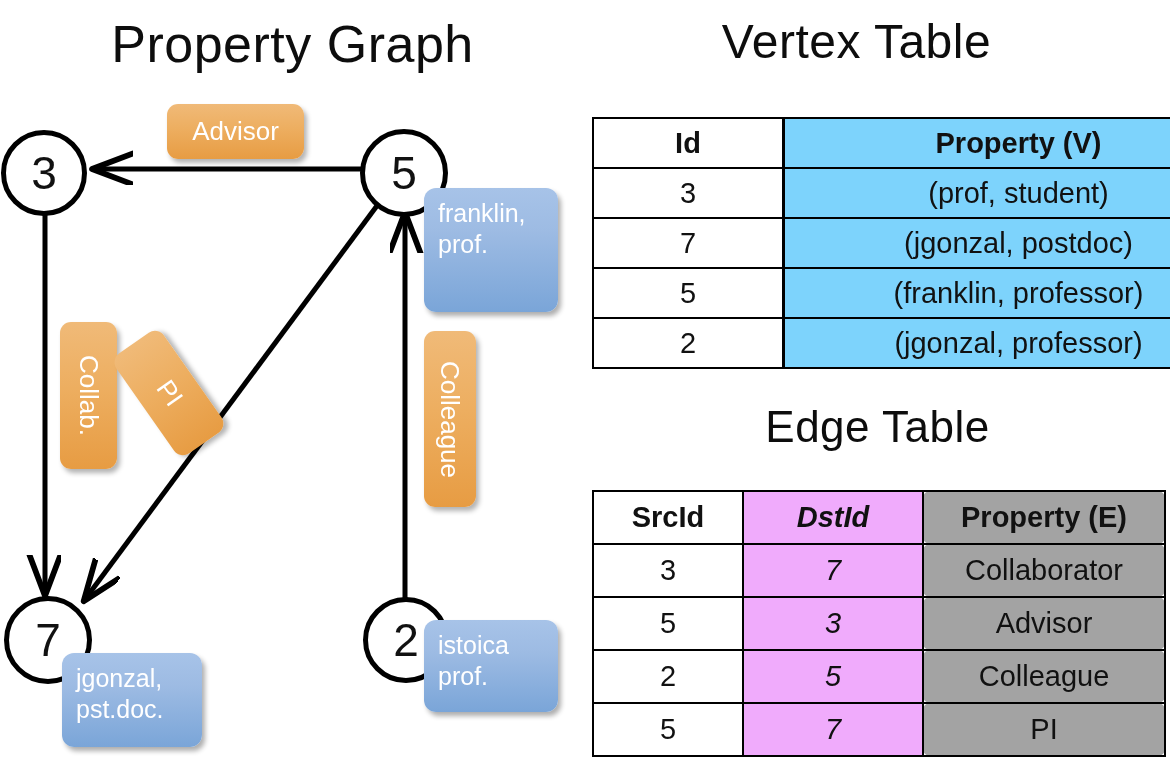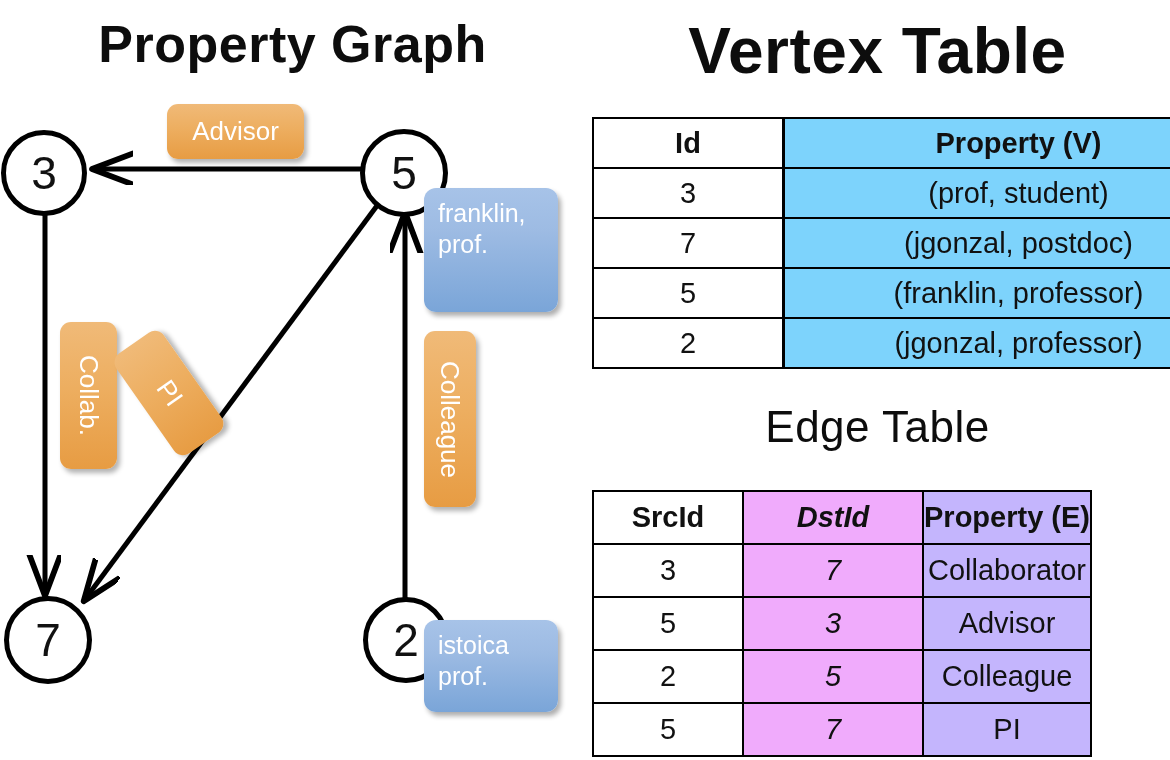--- a/index.html
+++ b/index.html
@@ -20,22 +20,22 @@
   .title {
     position: absolute;
     font-family: "Liberation Sans", sans-serif;
     font-weight: 300;
     font-size: 50px;
     letter-spacing: 0.5px;
     color: #0d0d0d;
     white-space: nowrap;
     text-align: center;
   }
-  #graph-title  { left: 0;   top: 14px;  width: 585px; font-size: 52px; font-weight: bold; }
-  #vertex-title { left: 585px; top: 14px; width: 585px; font-size: 64px; font-weight: bold; }
+  #graph-title  { left: 0;   top: 14px;  width: 585px; font-size: 52px; }
+  #vertex-title { left: 564px; top: 14px; width: 585px; font-size: 48px; }
   #edge-title   { left: 585px; top: 402px; width: 585px; font-size: 44px; }
 
   
   #graph-panel {
     position: absolute;
     left: 0; top: 0;
     width: 585px; height: 760px;
   }
   #graph-svg {
     position: absolute;
@@ -128,25 +128,25 @@
   }
   table.grid td { font-size: 29px; }
 
   
   #vertex-table { left: 592px; top: 103px; width: 662px; margin-top: 14px; }
   #vertex-table th, #vertex-table td { height: 48px; }
   #vertex-table .col-id   { width: 188px; background: #ffffff; }
   #vertex-table .col-prop { background: #7dd3fc; border-left-width: 3px; }
 
   
-  #edge-table { left: 592px; top: 490px; width: 500px; }
+  #edge-table { left: 592px; top: 490px; width: 574px; }
   #edge-table th, #edge-table td { height: 51px; }
   #edge-table .col-src { width: 148px; background: #ffffff; }
   #edge-table .col-dst { width: 178px; background: #f0abfc; font-style: italic; }
-  #edge-table .col-prop { background: #c4b5fd; }
+  #edge-table .col-prop { background: #a3a3a3; border-radius: 7px; }
 </style>
 </head>
 <body>
 
 <div class="title" id="graph-title">Property Graph</div>
 <div class="title" id="vertex-title">Vertex Table</div>
 <div class="title" id="edge-title">Edge Table</div>
 
 <div id="graph-panel">
 
@@ -178,20 +178,24 @@
   <div class="vertex" style="left:363px; top:597px; width:86px; height:86px;">
     <span>2</span>
   </div>
 
 
   <div class="prop-box" style="left:424px; top:188px; width:134px; height:124px;">
     <div>franklin,</div>
     <div>prof.</div>
   </div>
 
+  <div class="prop-box" style="left:62px; top:653px; width:140px; height:94px;">
+    <div>jgonzal,</div>
+    <div>pst.doc.</div>
+  </div>
 
   <div class="prop-box" style="left:424px; top:620px; width:134px; height:92px;">
     <div>istoica</div>
     <div>prof.</div>
   </div>
 
   <div class="edge-label" style="left:167px; top:104px; width:137px; height:55px;">
     <span>Advisor</span>
   </div>
 

